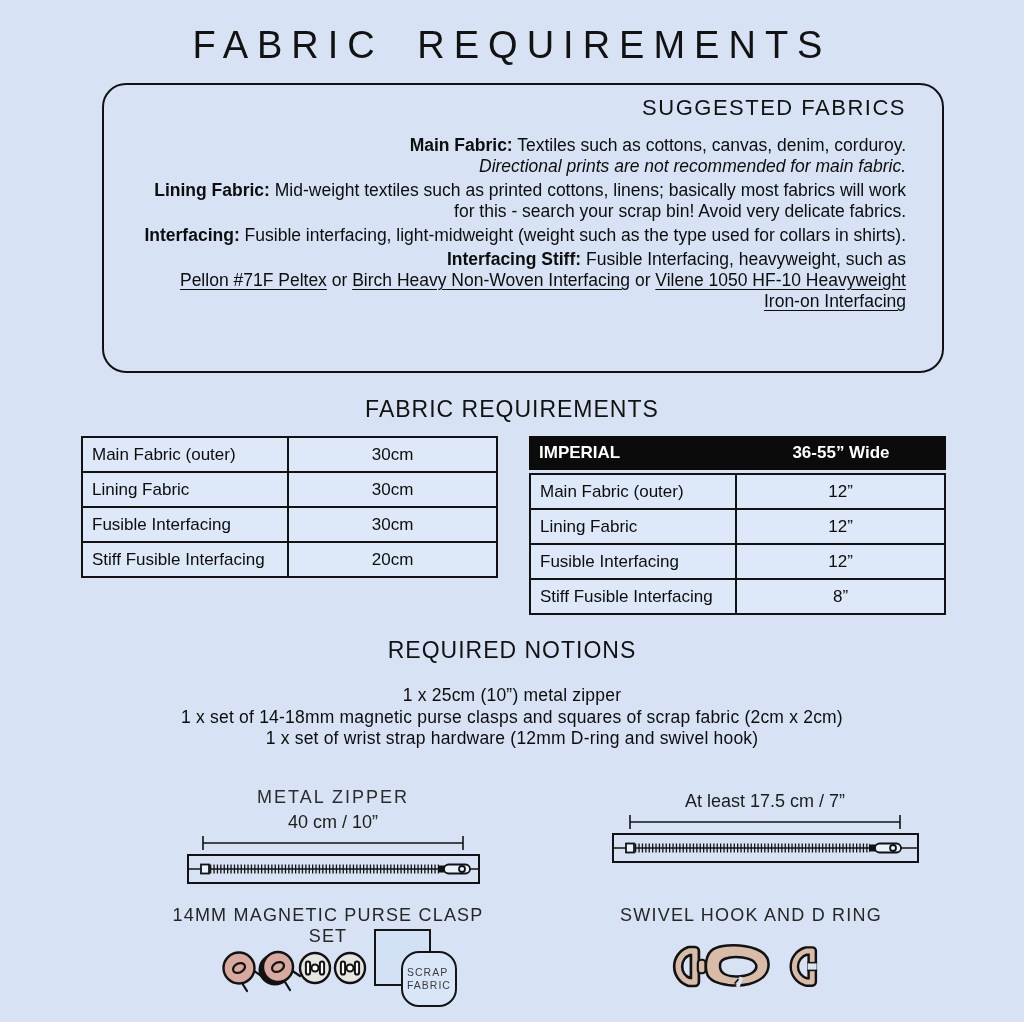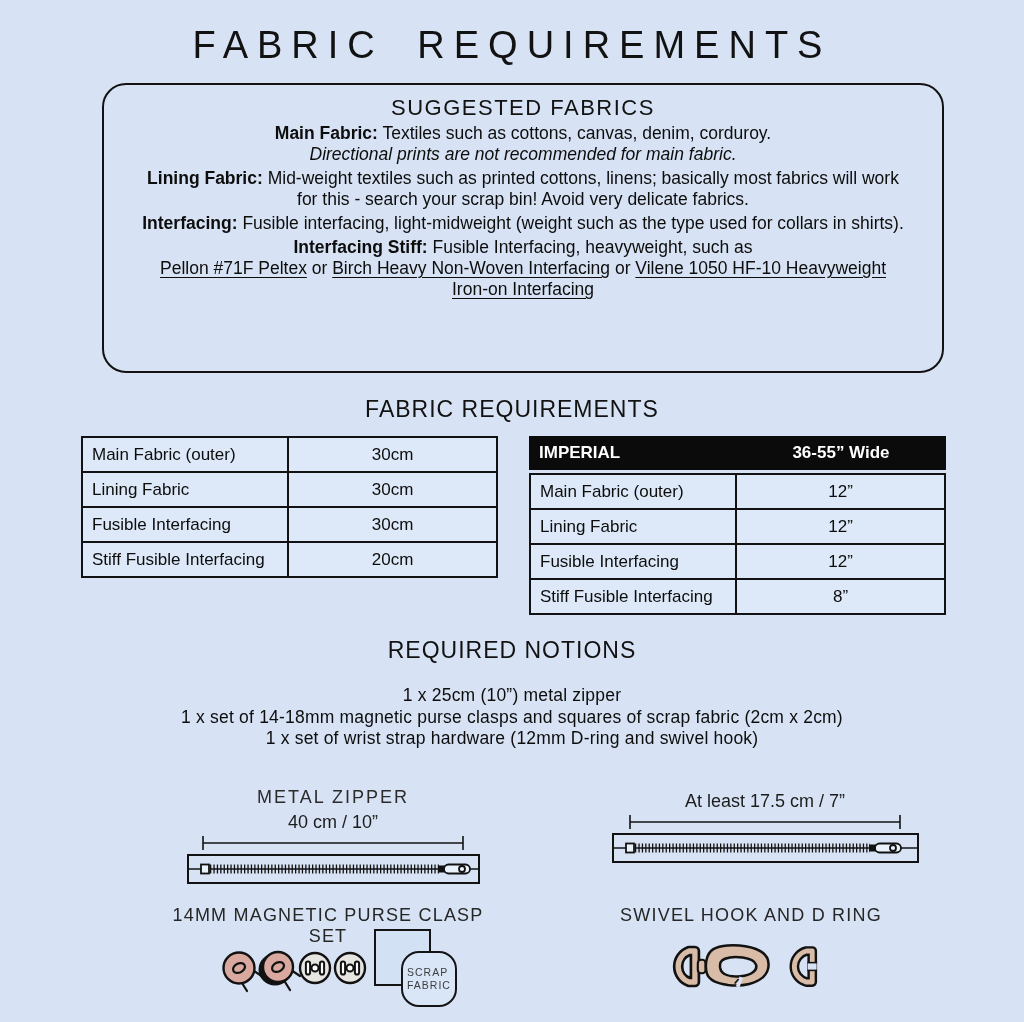--- a/index.html
+++ b/index.html
@@ -19,23 +19,23 @@
   }
   *{margin:0;padding:0;box-sizing:border-box;}
   html,body{background:var(--background);}
   body{font-family:"Liberation Sans","DejaVu Sans",sans-serif;color:var(--text);}
   .page{position:relative;width:1024px;height:1022px;background:var(--background);overflow:hidden;margin:0 auto;}
 
   .title{position:absolute;top:24px;left:0;width:100%;text-align:center;
     font-size:38px;font-weight:400;letter-spacing:9px;word-spacing:14px;color:var(--ink);}
 
   .suggested-box{position:absolute;left:102px;top:83px;width:842px;height:290px;
-    border:2px solid var(--ink);border-radius:24px;text-align:center;padding:10px 36px 0 36px;}
+    border:2px solid var(--ink);border-radius:24px;text-align:right;padding:10px 36px 0 36px;}
   .suggested-heading{font-size:22px;font-weight:400;letter-spacing:1.5px;color:var(--ink);}
-  .fab-item{margin-top:2px;font-size:17.5px;line-height:21px;}
+  .fab-item{margin-top:14px;font-size:17.5px;line-height:21px;}
   .fab-item + .fab-item{margin-top:3px;}
   .fab-item b{font-weight:700;}
   .fab-note{display:block;font-style:italic;}
   .fab-link{text-decoration:underline;text-underline-offset:2.5px;cursor:pointer;color:var(--text);}
 
   .section-heading{position:absolute;left:0;width:100%;text-align:center;
     font-size:23px;font-weight:400;letter-spacing:1px;color:var(--ink);}
   #fabric-req-heading{top:396px;}
   #notions-heading{top:637px;}
 

